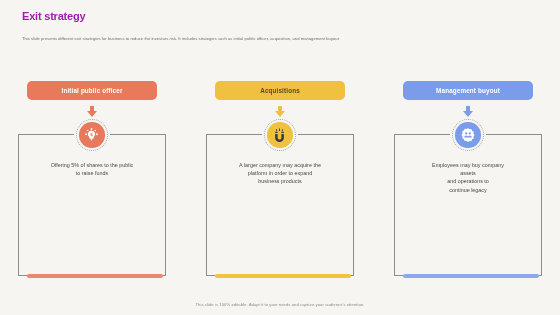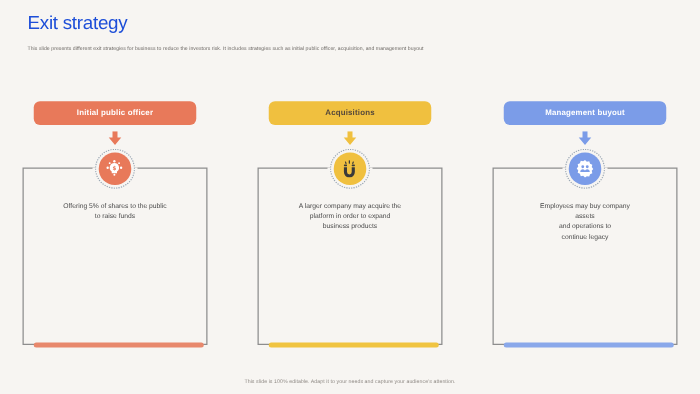--- a/index.html
+++ b/index.html
@@ -20,24 +20,24 @@
     position: absolute;
     inset: 0;
     background: #f7f5f2;
   }
 
   
   .page-title {
     position: absolute;
     left: 22px;
     top: 10px;
-    font-size: 15px;
-    font-weight: normal;
+    font-size: 11px;
+    font-weight: bold;
     letter-spacing: -0.2px;
-    color: #1d4ed8;
+    color: #a21caf;
   }
   .page-subtitle {
     position: absolute;
     left: 22px;
     top: 36px;
     width: 500px;
     font-size: 4.1px;
     line-height: 6px;
     color: #6e6a66;
     letter-spacing: 0.05px;

